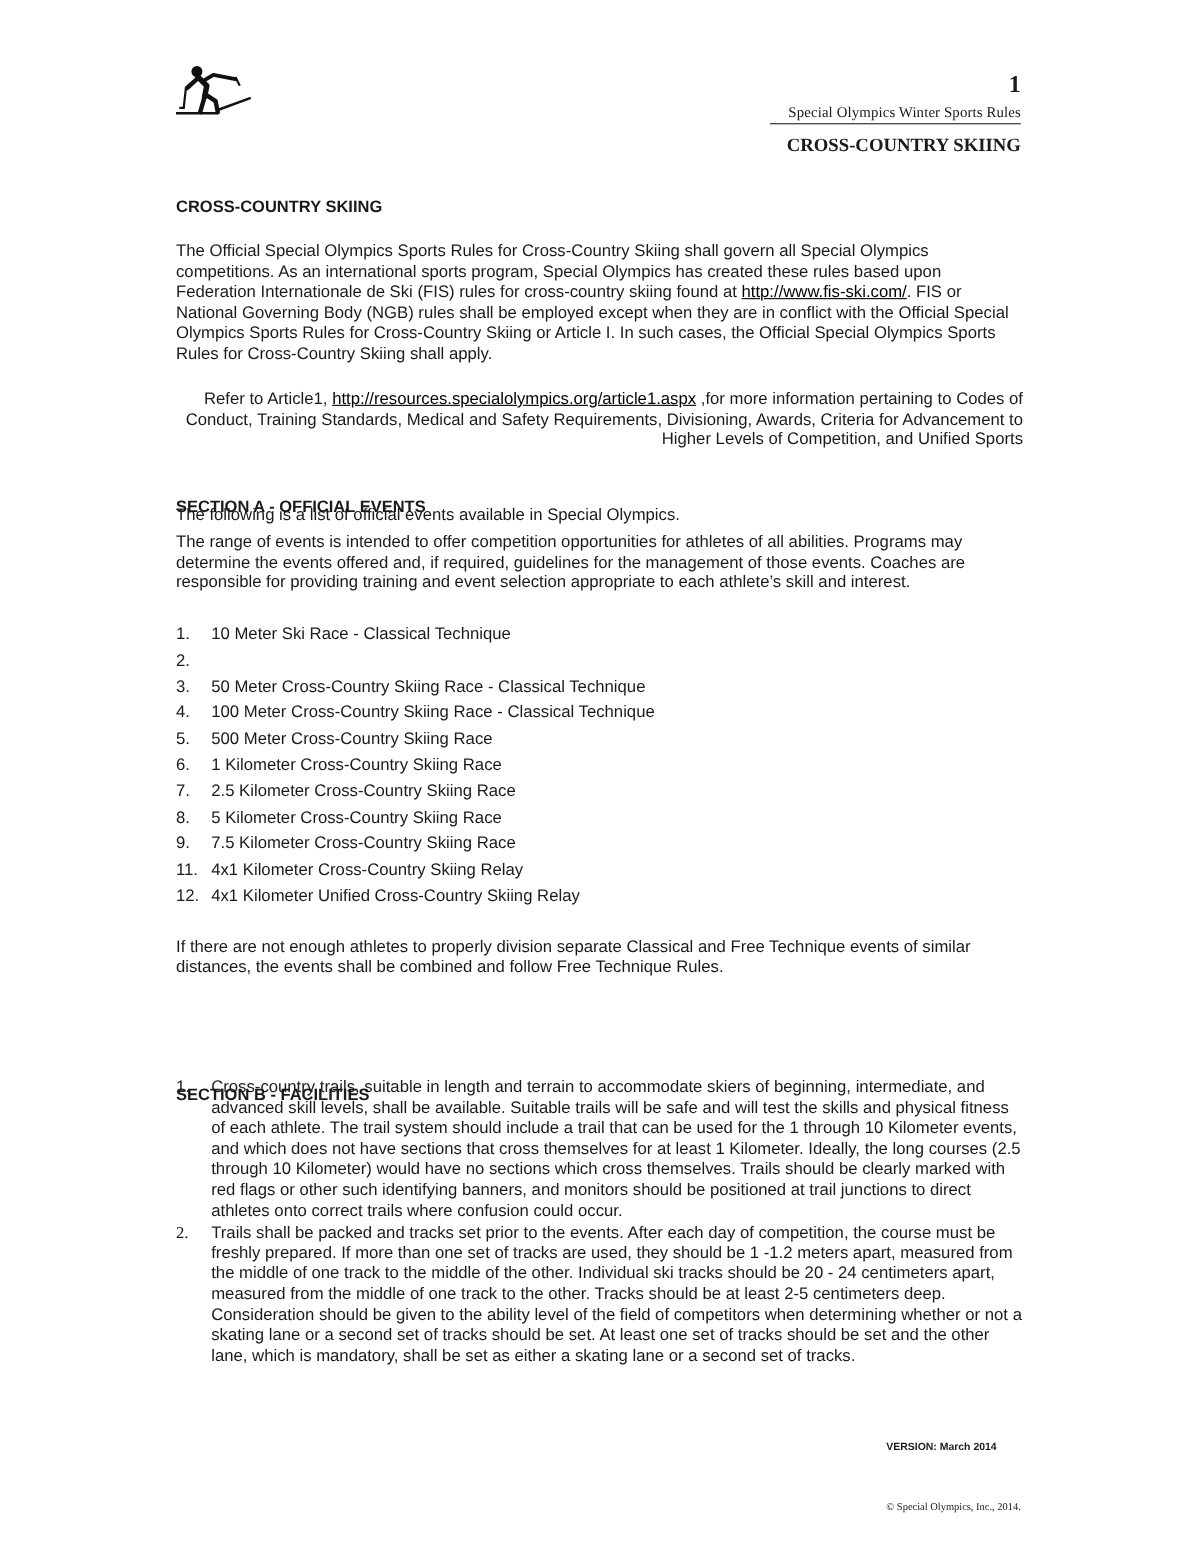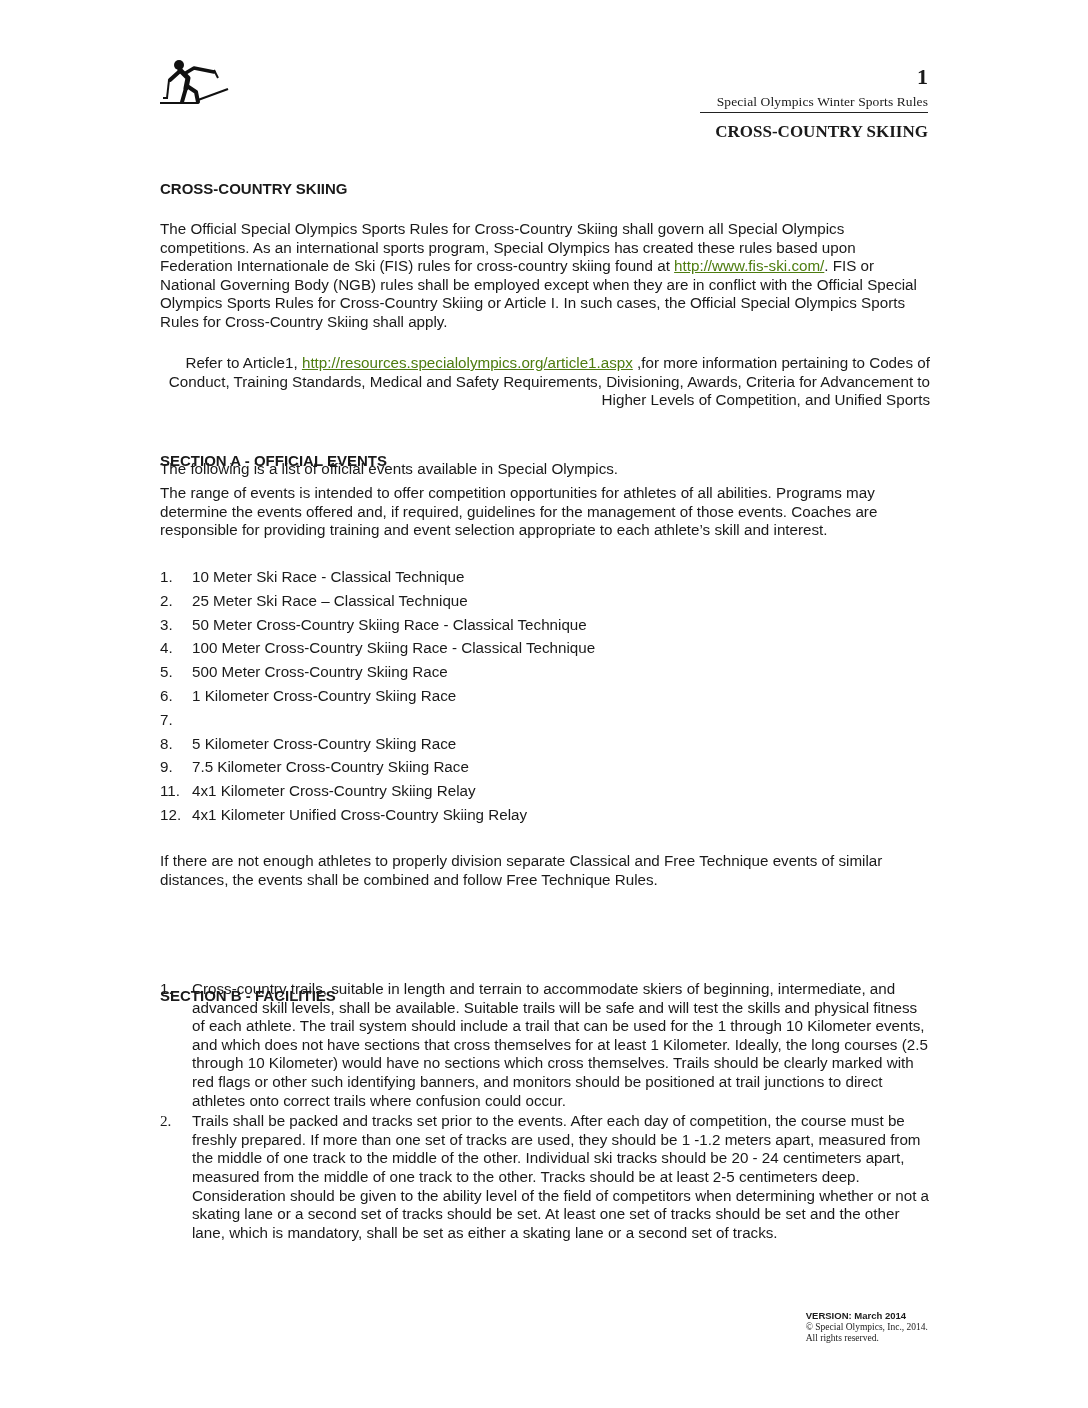--- a/index.html
+++ b/index.html
@@ -10,34 +10,34 @@
 
   #logo { position: absolute; left: 158px; top: 58px; width: 72px; height: 48px; }
   #page-num { position: absolute; right: 160px; top: 64px; font-size: 22px; font-weight: bold; }
   #running-title { position: absolute; right: 160px; top: 94px; font-size: 13.5px; letter-spacing: 0.1px; }
   #header-rule { position: absolute; left: 700px; width: 228px; top: 112px; height: 0; border-top: 1.5px solid #222; }
   #section-banner { position: absolute; right: 160px; top: 122px; font-size: 17px; font-weight: bold; }
 
   .content { position: absolute; left: 160px; width: 770px; font-size: 15.2px; line-height: 18.6px; }
   .h { font-weight: bold; font-size: 15px; }
   p { margin: 0; }
-  a.link { color: #4d7c0f; text-decoration: underline; }
+  a.link { color: #000000; text-decoration: underline; }
 
   ol.events { list-style: none; margin: 0; padding: 0; }
   ol.events li { display: flex; height: 23.8px; line-height: 23.8px; }
   ol.events .num { width: 32px; flex: 0 0 32px; }
 
   ol.facilities { list-style: none; margin: 0; padding: 0; }
   ol.facilities li { display: flex; }
   ol.facilities .num { width: 32px; flex: 0 0 32px; }
   ol.facilities .num.serifnum { font-family: "Liberation Serif", serif; }
 
   #footer { position: absolute; right: 160px; top: 1310px; text-align: left; }
   #footer .v { font-family: "Liberation Sans", sans-serif; font-weight: bold; font-size: 9.5px; line-height: 12px; }
-  #footer .c { font-family: "Liberation Serif", serif; font-size: 9.5px; line-height: 11px; }
+  #footer .c { font-family: "Liberation Serif", serif; font-size: 9.5px; line-height: 11px; margin-top: 44px; }
 </style>
 </head>
 <body>
 
 <div class="page">
 
   <svg id="logo" viewBox="0 0 72 48">
     <circle cx="21" cy="7" r="5" fill="#111"></circle>
 
     <path d="M22 12 L30 20 L28 30" stroke="#111" stroke-width="5" fill="none" stroke-linecap="round" stroke-linejoin="round"></path>
@@ -73,40 +73,40 @@
   <p class="content sans" style="top:460px;">The following is a list of official events available in Special Olympics.</p>
   <p class="content sans" style="top:484px;">The range of events is intended to offer competition opportunities for athletes of all abilities. Programs may determine the events offered and, if required, guidelines for the management of those events. Coaches are responsible for providing training and event selection appropriate to each athlete’s skill and interest.</p>
 
   <ol class="content sans events" id="events-list" style="top:565px;">
       <li>
         <span class="num">1.</span>
         <span>10 Meter Ski Race - Classical Technique</span>
       </li>
       <li>
         <span class="num">2.</span>
-        <span>25 Meter Ski Race – Classical Technique</span>
       </li>
       <li>
         <span class="num">3.</span>
         <span>50 Meter Cross-Country Skiing Race - Classical Technique</span>
       </li>
       <li>
         <span class="num">4.</span>
         <span>100 Meter Cross-Country Skiing Race - Classical Technique</span>
       </li>
       <li>
         <span class="num">5.</span>
         <span>500 Meter Cross-Country Skiing Race</span>
       </li>
       <li>
         <span class="num">6.</span>
         <span>1 Kilometer Cross-Country Skiing Race</span>
       </li>
       <li>
         <span class="num">7.</span>
+        <span>2.5 Kilometer Cross-Country Skiing Race</span>
       </li>
       <li>
         <span class="num">8.</span>
         <span>5 Kilometer Cross-Country Skiing Race</span>
       </li>
       <li>
         <span class="num">9.</span>
         <span>7.5 Kilometer Cross-Country Skiing Race</span>
       </li>
       <li>

